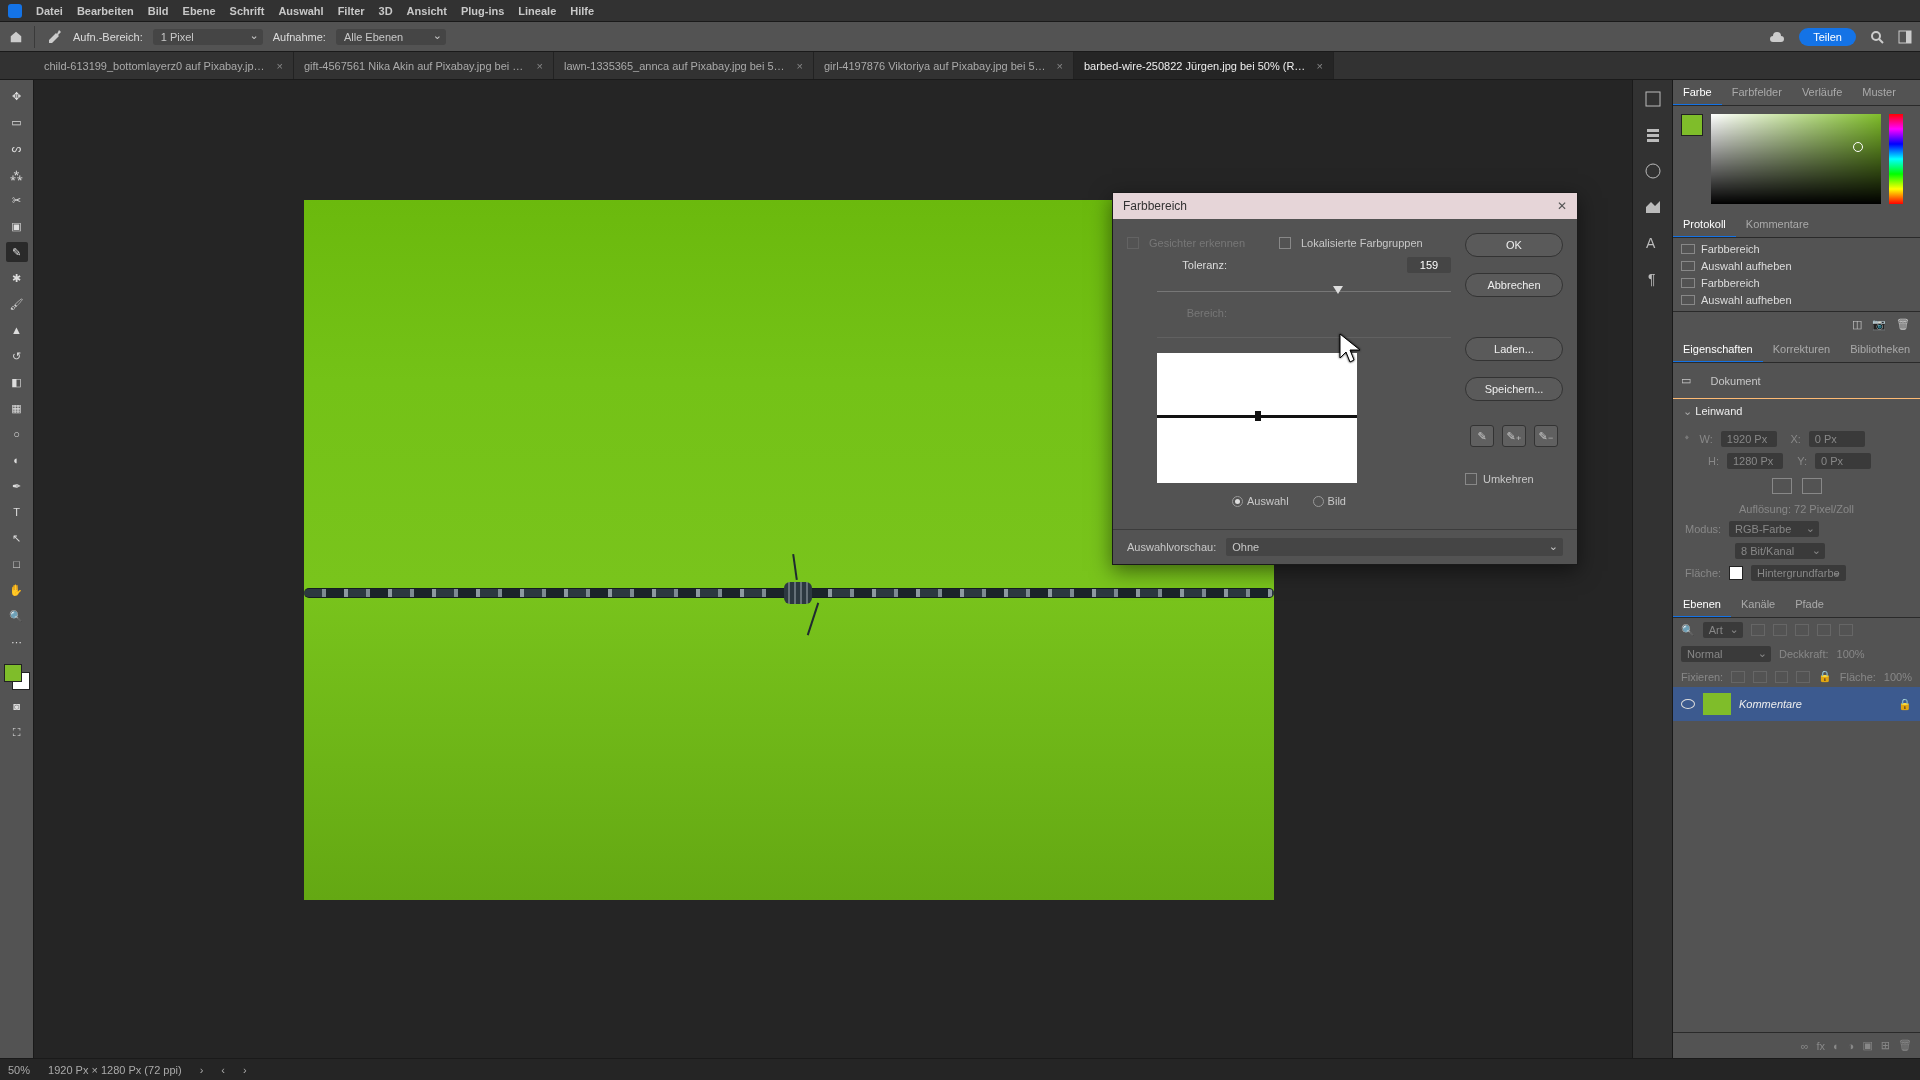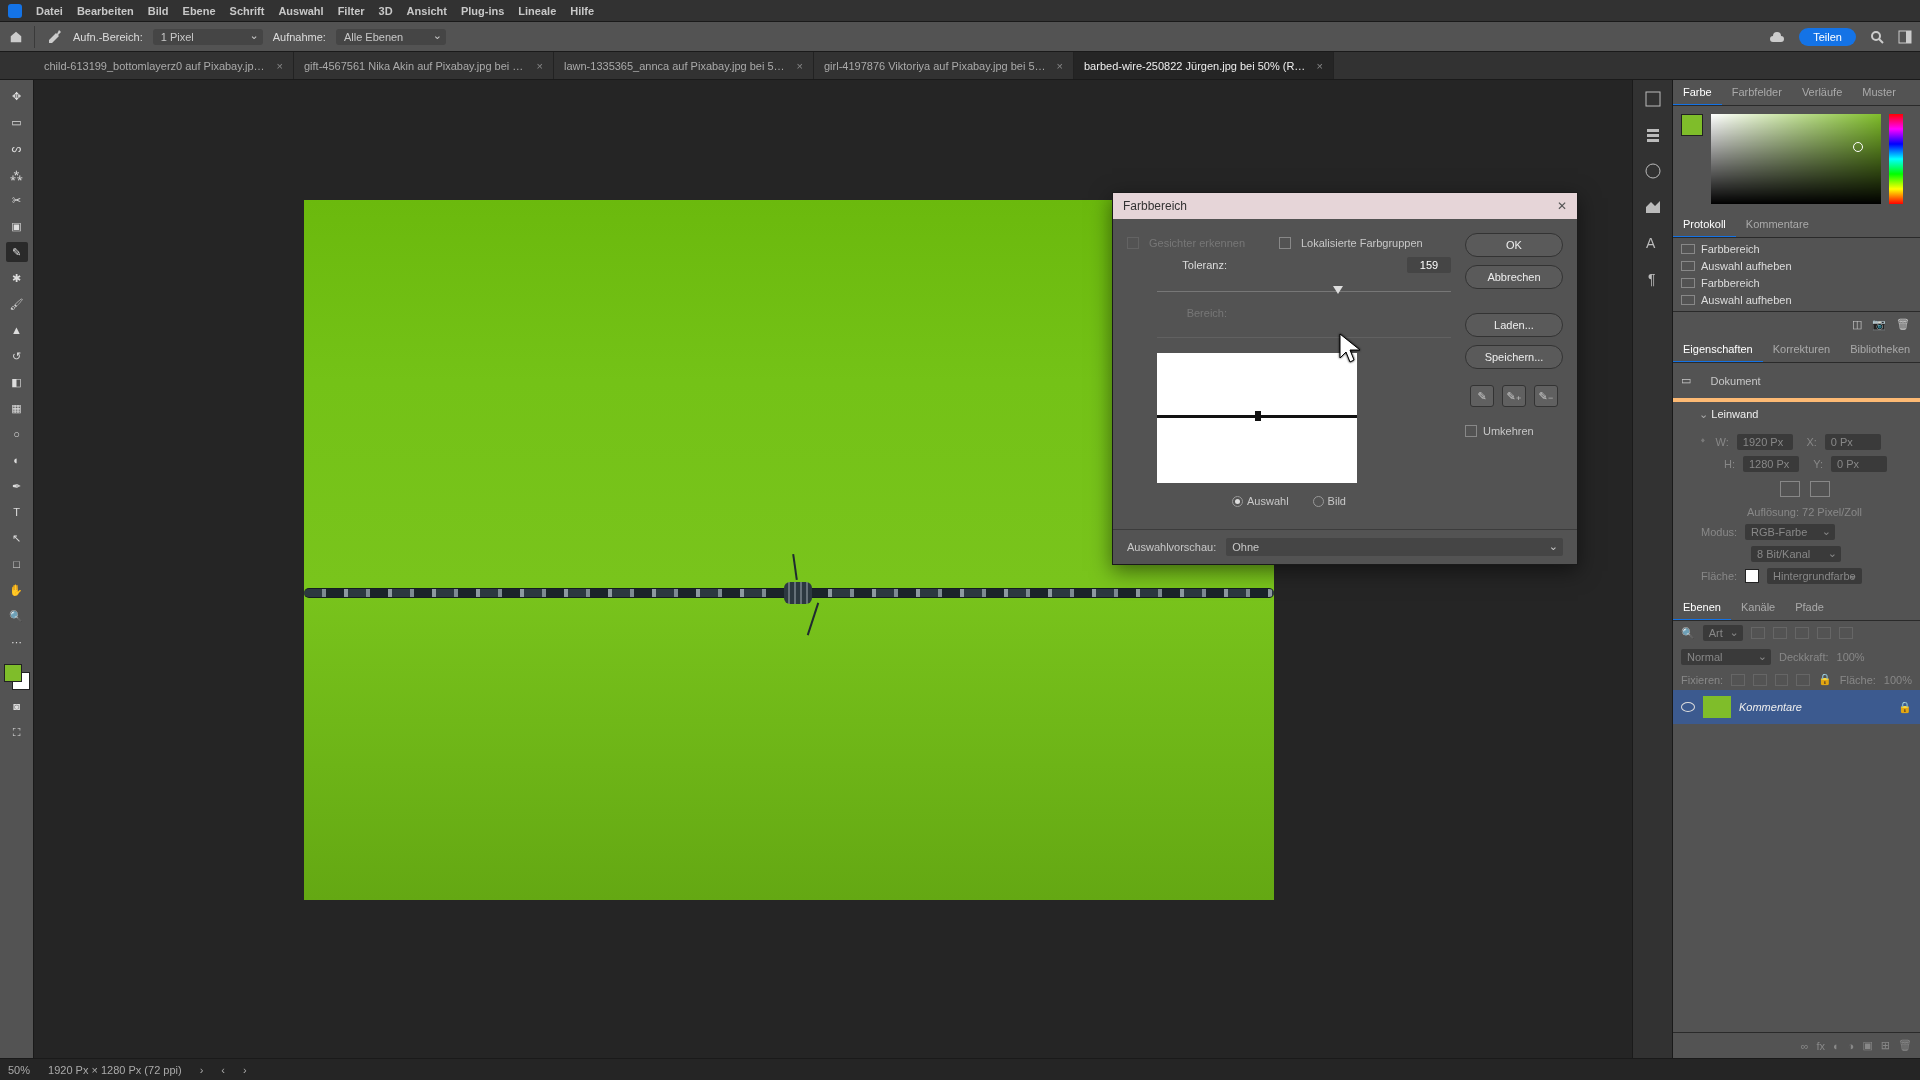--- a/index.html
+++ b/index.html
@@ -60,21 +60,21 @@
 .colorpick .picker { width: 170px; height: 90px; background: linear-gradient(to right, #fff, #7fbd2a), linear-gradient(to top, #000, transparent); background-blend-mode: multiply; position: relative; }
 .colorpick .picker .ring { position: absolute; right: 18px; top: 28px; width: 10px; height: 10px; border: 1px solid #fff; border-radius: 50%; }
 .colorpick .hue { width: 14px; height: 90px; background: linear-gradient(180deg, red, magenta, blue, cyan, lime, yellow, red); }
 .colorpick .curr { width: 22px; height: 22px; background: #7fbd2a; border: 1px solid #222; }
 
 .hist-list { display: flex; flex-direction: column; gap: 3px; padding: 4px 6px; }
 .hist-item { display: flex; align-items: center; gap: 6px; color: #ddd; padding: 1px 2px; }
 .hist-item .ic { width: 14px; height: 10px; border: 1px solid #888; }
 .hist-foot { display: flex; justify-content: flex-end; gap: 10px; padding: 6px 10px; border-top: 1px solid #2a2a2a;}
 
-.prop-group { border-top: 4px solid #fdba74; padding-left: 16px; }
+.prop-group { border-top: 1px solid #fdba74; }
 .prop-head { padding: 6px 10px; color: #eee; }
 .prop-head::before { content: "⌄ "; color: #aaa; }
 .prop-body { padding: 4px 12px 8px; color: #888; }
 .prop-row { display: flex; align-items: center; gap: 8px; padding: 3px 0; }
 .prop-row .lbl { width: 16px; text-align: right; }
 .prop-row .val { background: #3a3a3a; padding: 2px 6px; min-width: 56px; border-radius: 2px; }
 .prop-select { background: #3a3a3a; padding: 2px 6px; border-radius: 2px; min-width: 90px; position: relative; }
 .prop-select::after { content: "⌄"; position: absolute; right: 4px; top: 1px; }
 .prop-icons { display: flex; gap: 10px; justify-content: center; padding: 6px 0; }
 .prop-icons .pic { width: 20px; height: 16px; border: 1px solid #888; }
@@ -89,21 +89,21 @@
 
 
 .statusbar { height: 22px; background: #252525; display: flex; align-items: center; padding: 0 8px; gap: 18px; color: #aaa; border-top: 1px solid #1a1a1a; }
 
 
 .dialog { position: absolute; left: 1112px; top: 192px; width: 466px; background: #535353; border: 1px solid #1a1a1a; box-shadow: 0 6px 20px rgba(0,0,0,0.5); }
 .dlg-title { background: #e6d5d8; color: #333; padding: 6px 10px; display: flex; font-size: 12px;}
 .dlg-title .close { margin-left: auto; color: #555; font-size: 12px;}
 .dlg-body { display: flex; padding: 14px; gap: 14px; }
 .dlg-left { flex: 1; }
-.dlg-right { width: 98px; display: flex; flex-direction: column; gap: 8px; }
+.dlg-right { width: 98px; display: flex; flex-direction: column; gap: 16px; }
 .dlg-row { display: flex; align-items: center; gap: 10px; padding: 4px 0; }
 .dlg-row .lbl { width: 72px; text-align: right; color: #ddd; }
 .dlg-row .lbl.disabled { color: #777; }
 .dlg-row .select { flex: 1; background: #454545; padding: 3px 6px; border-radius: 2px; position: relative; }
 .dlg-row .select::after { content: "⌄"; position: absolute; right: 5px; top: 2px; }
 .dlg-row .chk { width: 12px; height: 12px; border: 1px solid #888; }
 .dlg-row .numinput { width: 44px; background: #454545; padding: 2px 4px; text-align: center; color: #fff; border-radius: 2px;}
 .slider { margin: 8px 0 4px 30px; height: 14px; position: relative; }
 .slider .track { position: absolute; top: 6px; left: 0; right: 0; height: 1px; background: #777; }
 .slider .thumb { position: absolute; top: 1px; left: 60%; width: 0; height: 0; border-left: 5px solid transparent; border-right: 5px solid transparent; border-top: 8px solid #ddd; }

